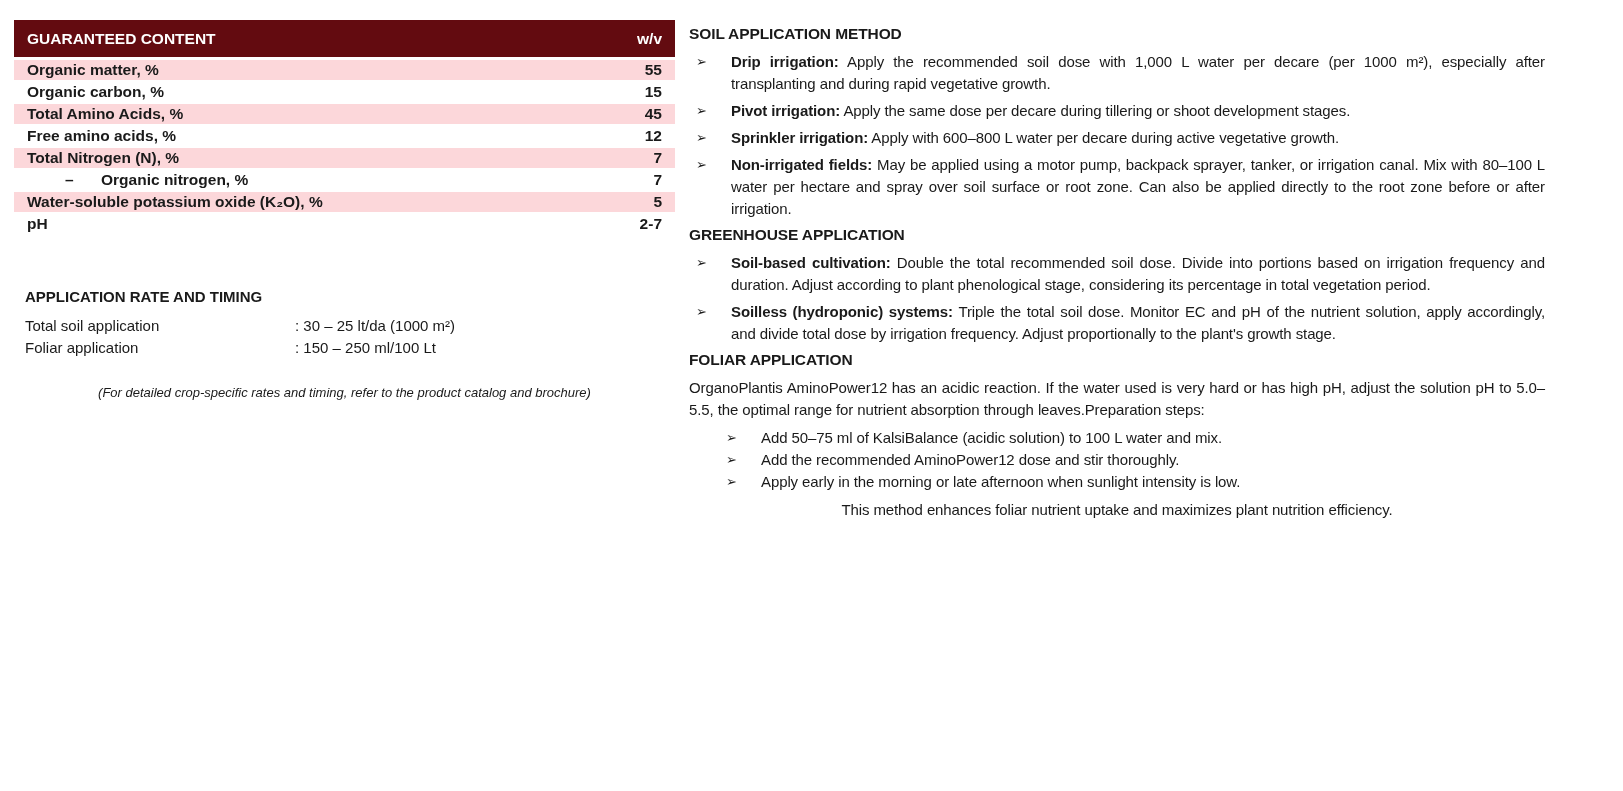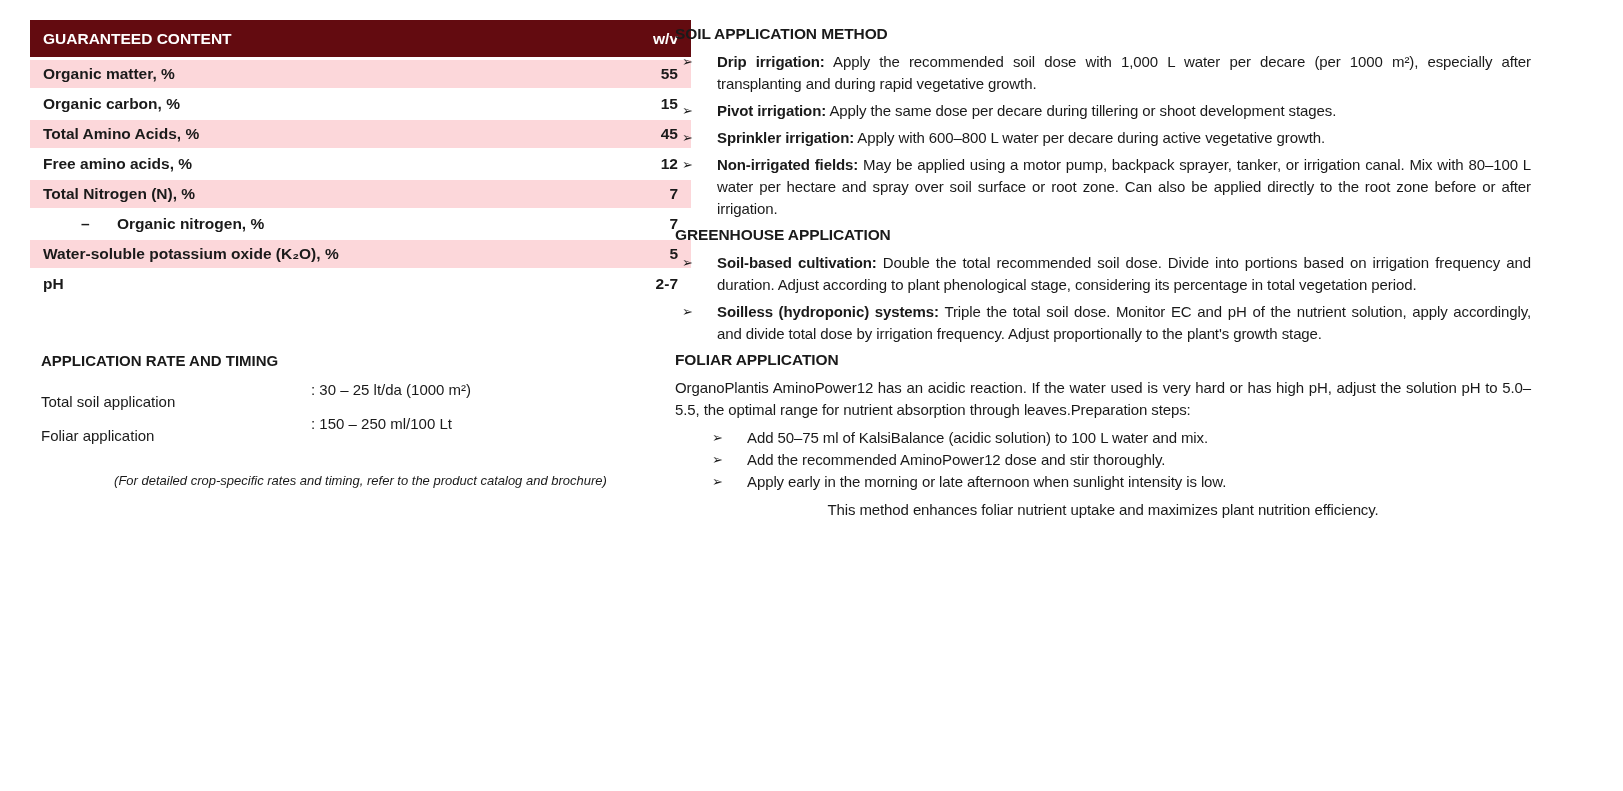--- a/index.html
+++ b/index.html
@@ -5,41 +5,41 @@
   html,body{margin:0;padding:0;}
   body{
     width:1623px;height:791px;
     background:#ffffff;
     font-family:"Liberation Sans","DejaVu Sans",sans-serif;
     color:#1a1a1a;
     position:relative;
     overflow:hidden;
   }
   
-  .left-col{position:absolute;left:30px;top:20px;width:661px;}
+  .left-col{position:absolute;left:14px;top:20px;width:661px;}
   .gc-header{
     height:37px;background:#630b10;color:#ffffff;
     display:flex;align-items:center;justify-content:space-between;
     padding:0 13px;font-weight:700;font-size:15.5px;
     margin-bottom:3px;box-sizing:border-box;
   }
   .gc-row{
-    height:28px;display:flex;align-items:center;justify-content:space-between;
+    height:20px;display:flex;align-items:center;justify-content:space-between;
     padding:0 13px;font-weight:700;font-size:15.5px;
     margin-bottom:2px;box-sizing:border-box;
   }
   .gc-row.pink{background:#fcd7da;}
   .gc-label .dash{display:inline-block;margin-left:38px;width:36px;}
   .rate-title{margin:54px 0 10px 11px;font-weight:700;font-size:15px;}
   .rate-row{margin-left:11px;line-height:22px;font-size:15px;display:flex;}
-  .rate-label{width:270px;flex:none;margin-top:12px;}
+  .rate-label{width:270px;flex:none;}
   .rate-note{margin-top:26px;text-align:center;font-style:italic;font-size:13px;}
   
   .right-col{
-    position:absolute;left:675px;top:24px;width:856px;
+    position:absolute;left:689px;top:24px;width:856px;
     font-size:15px;line-height:22px;letter-spacing:-0.1px;
   }
   .sec-title{font-weight:700;font-size:15.5px;line-height:20px;margin:0 0 7px;}
   .sec-title.spaced{margin-top:5px;}
   .bullet{display:flex;margin:0 0 5px;}
   .arrow{flex:none;width:42px;padding-left:7px;box-sizing:border-box;font-size:13px;}
   .btext{flex:1;text-align:justify;}
   .btext b{font-weight:700;}
   .sub-steps{margin:0 0 2px;}
   .sub-steps .bullet{margin:0 0 0 37px;}

